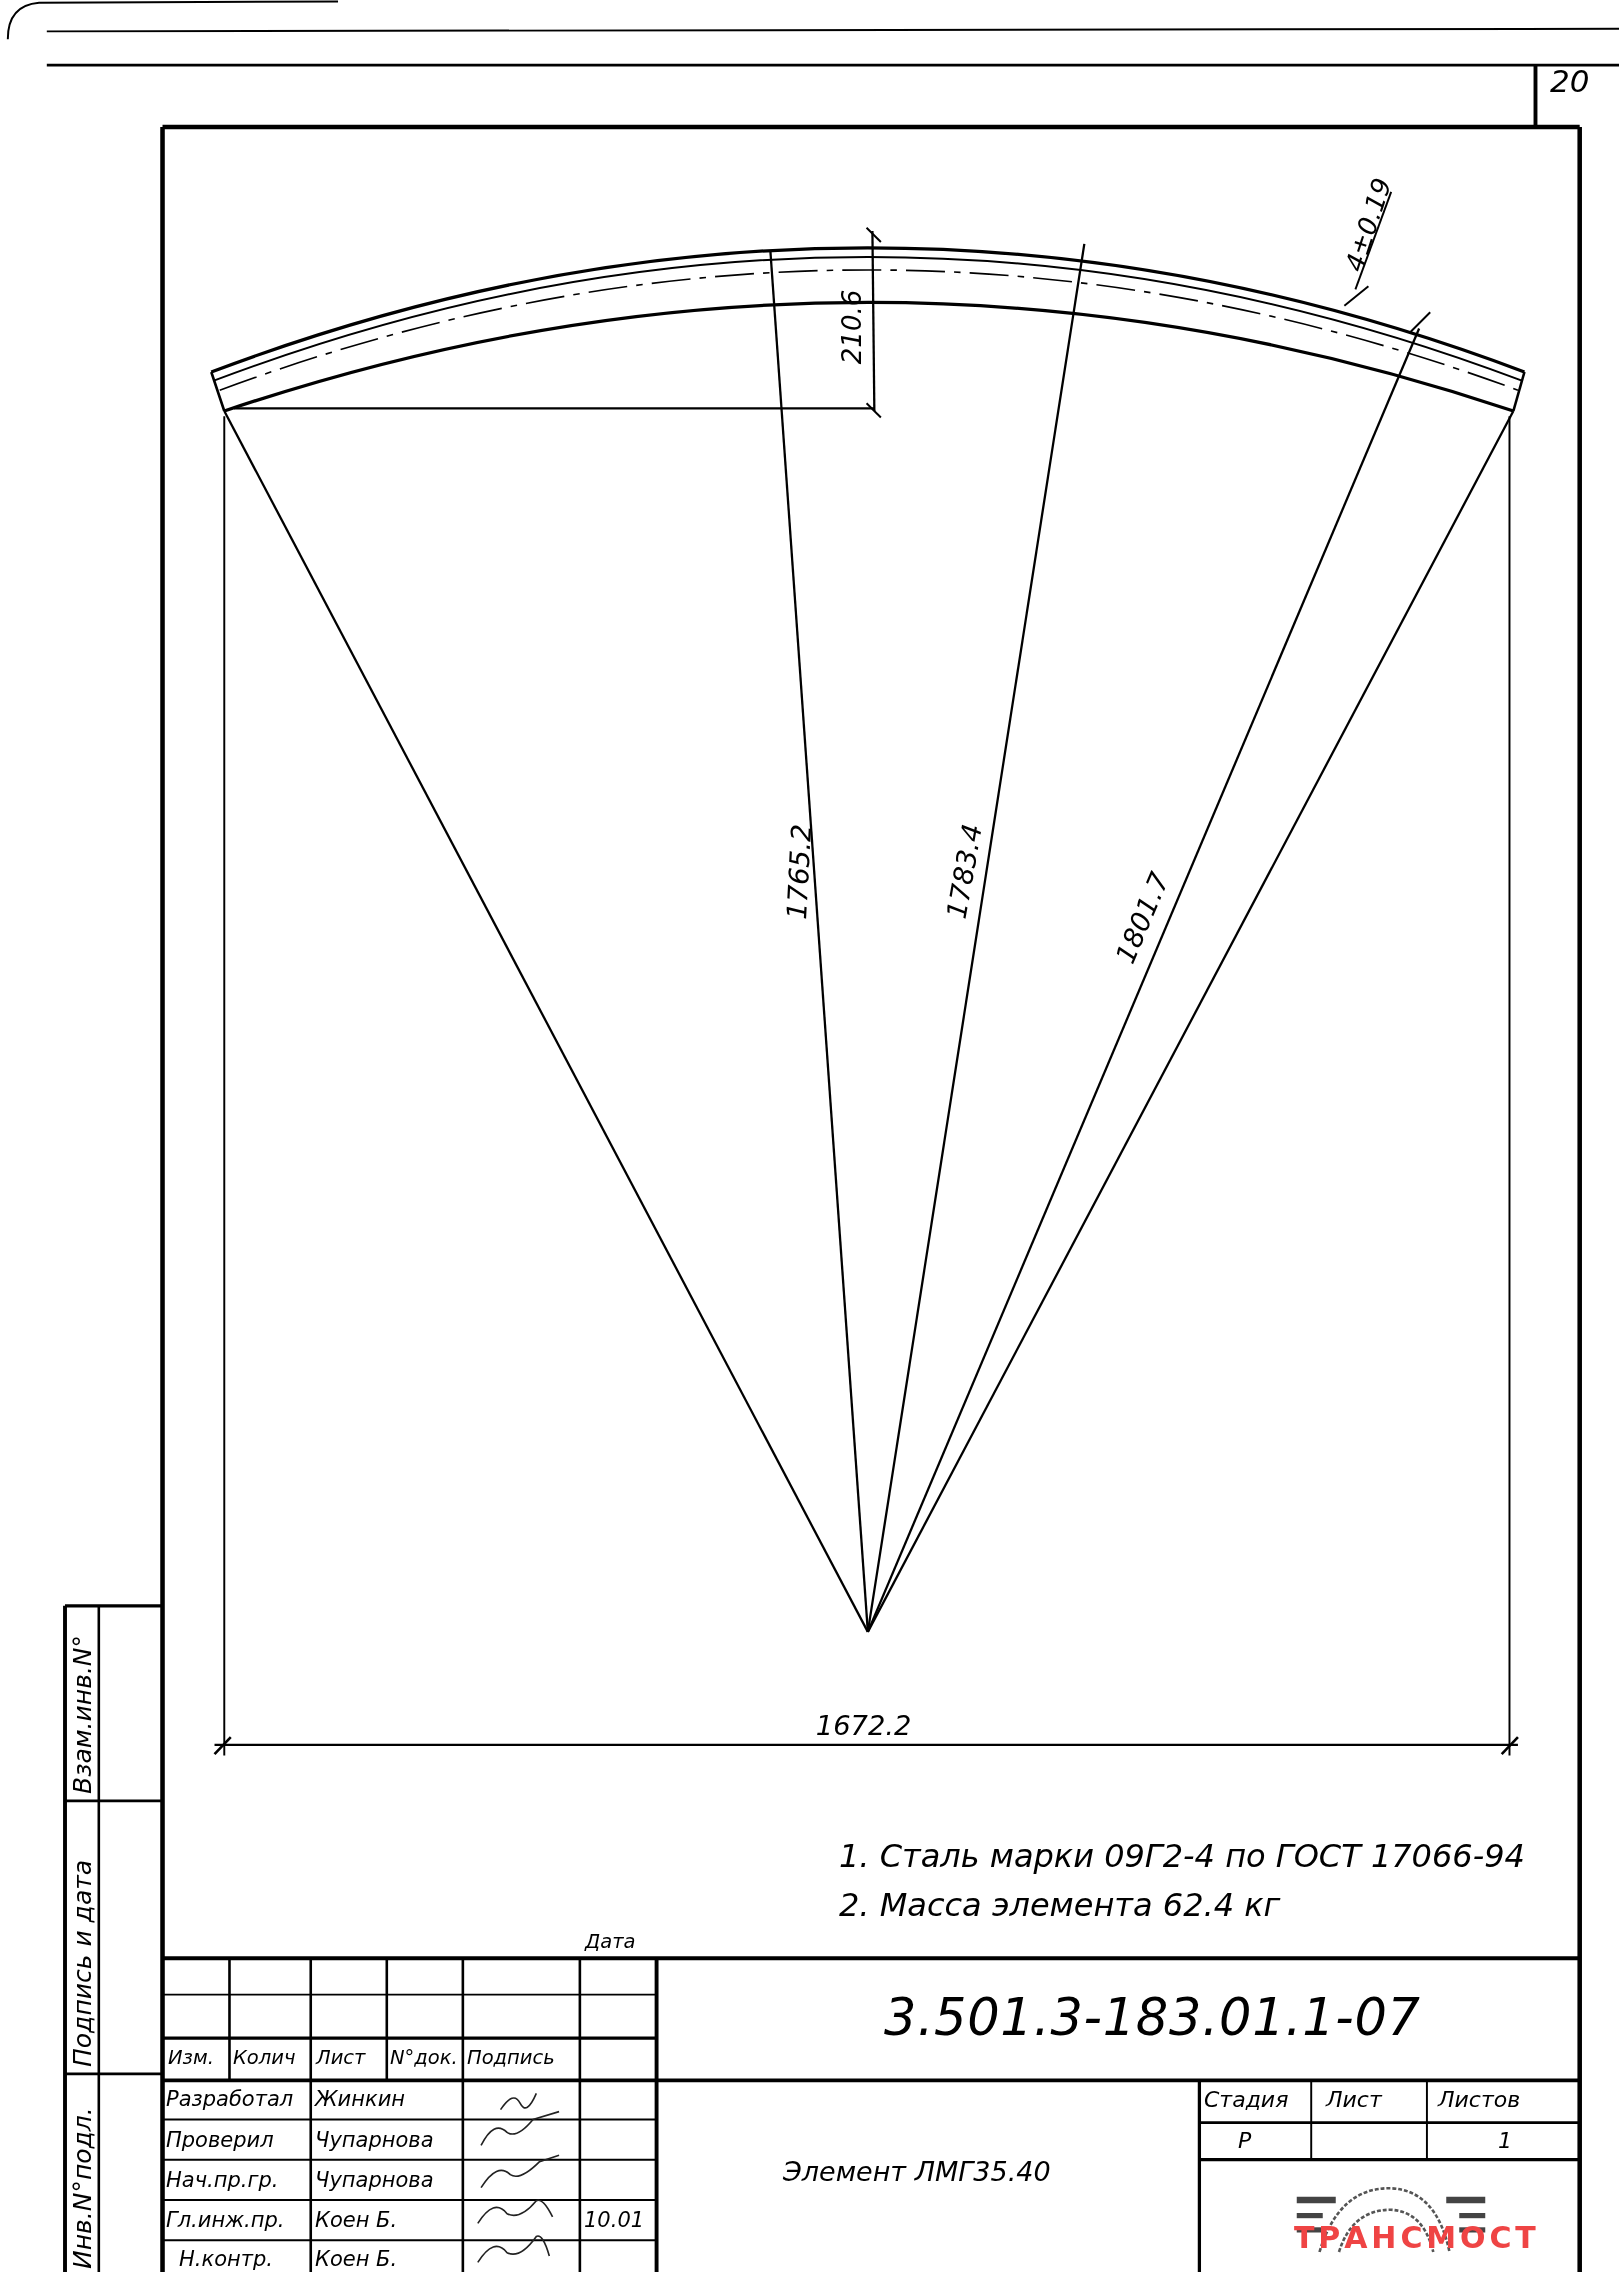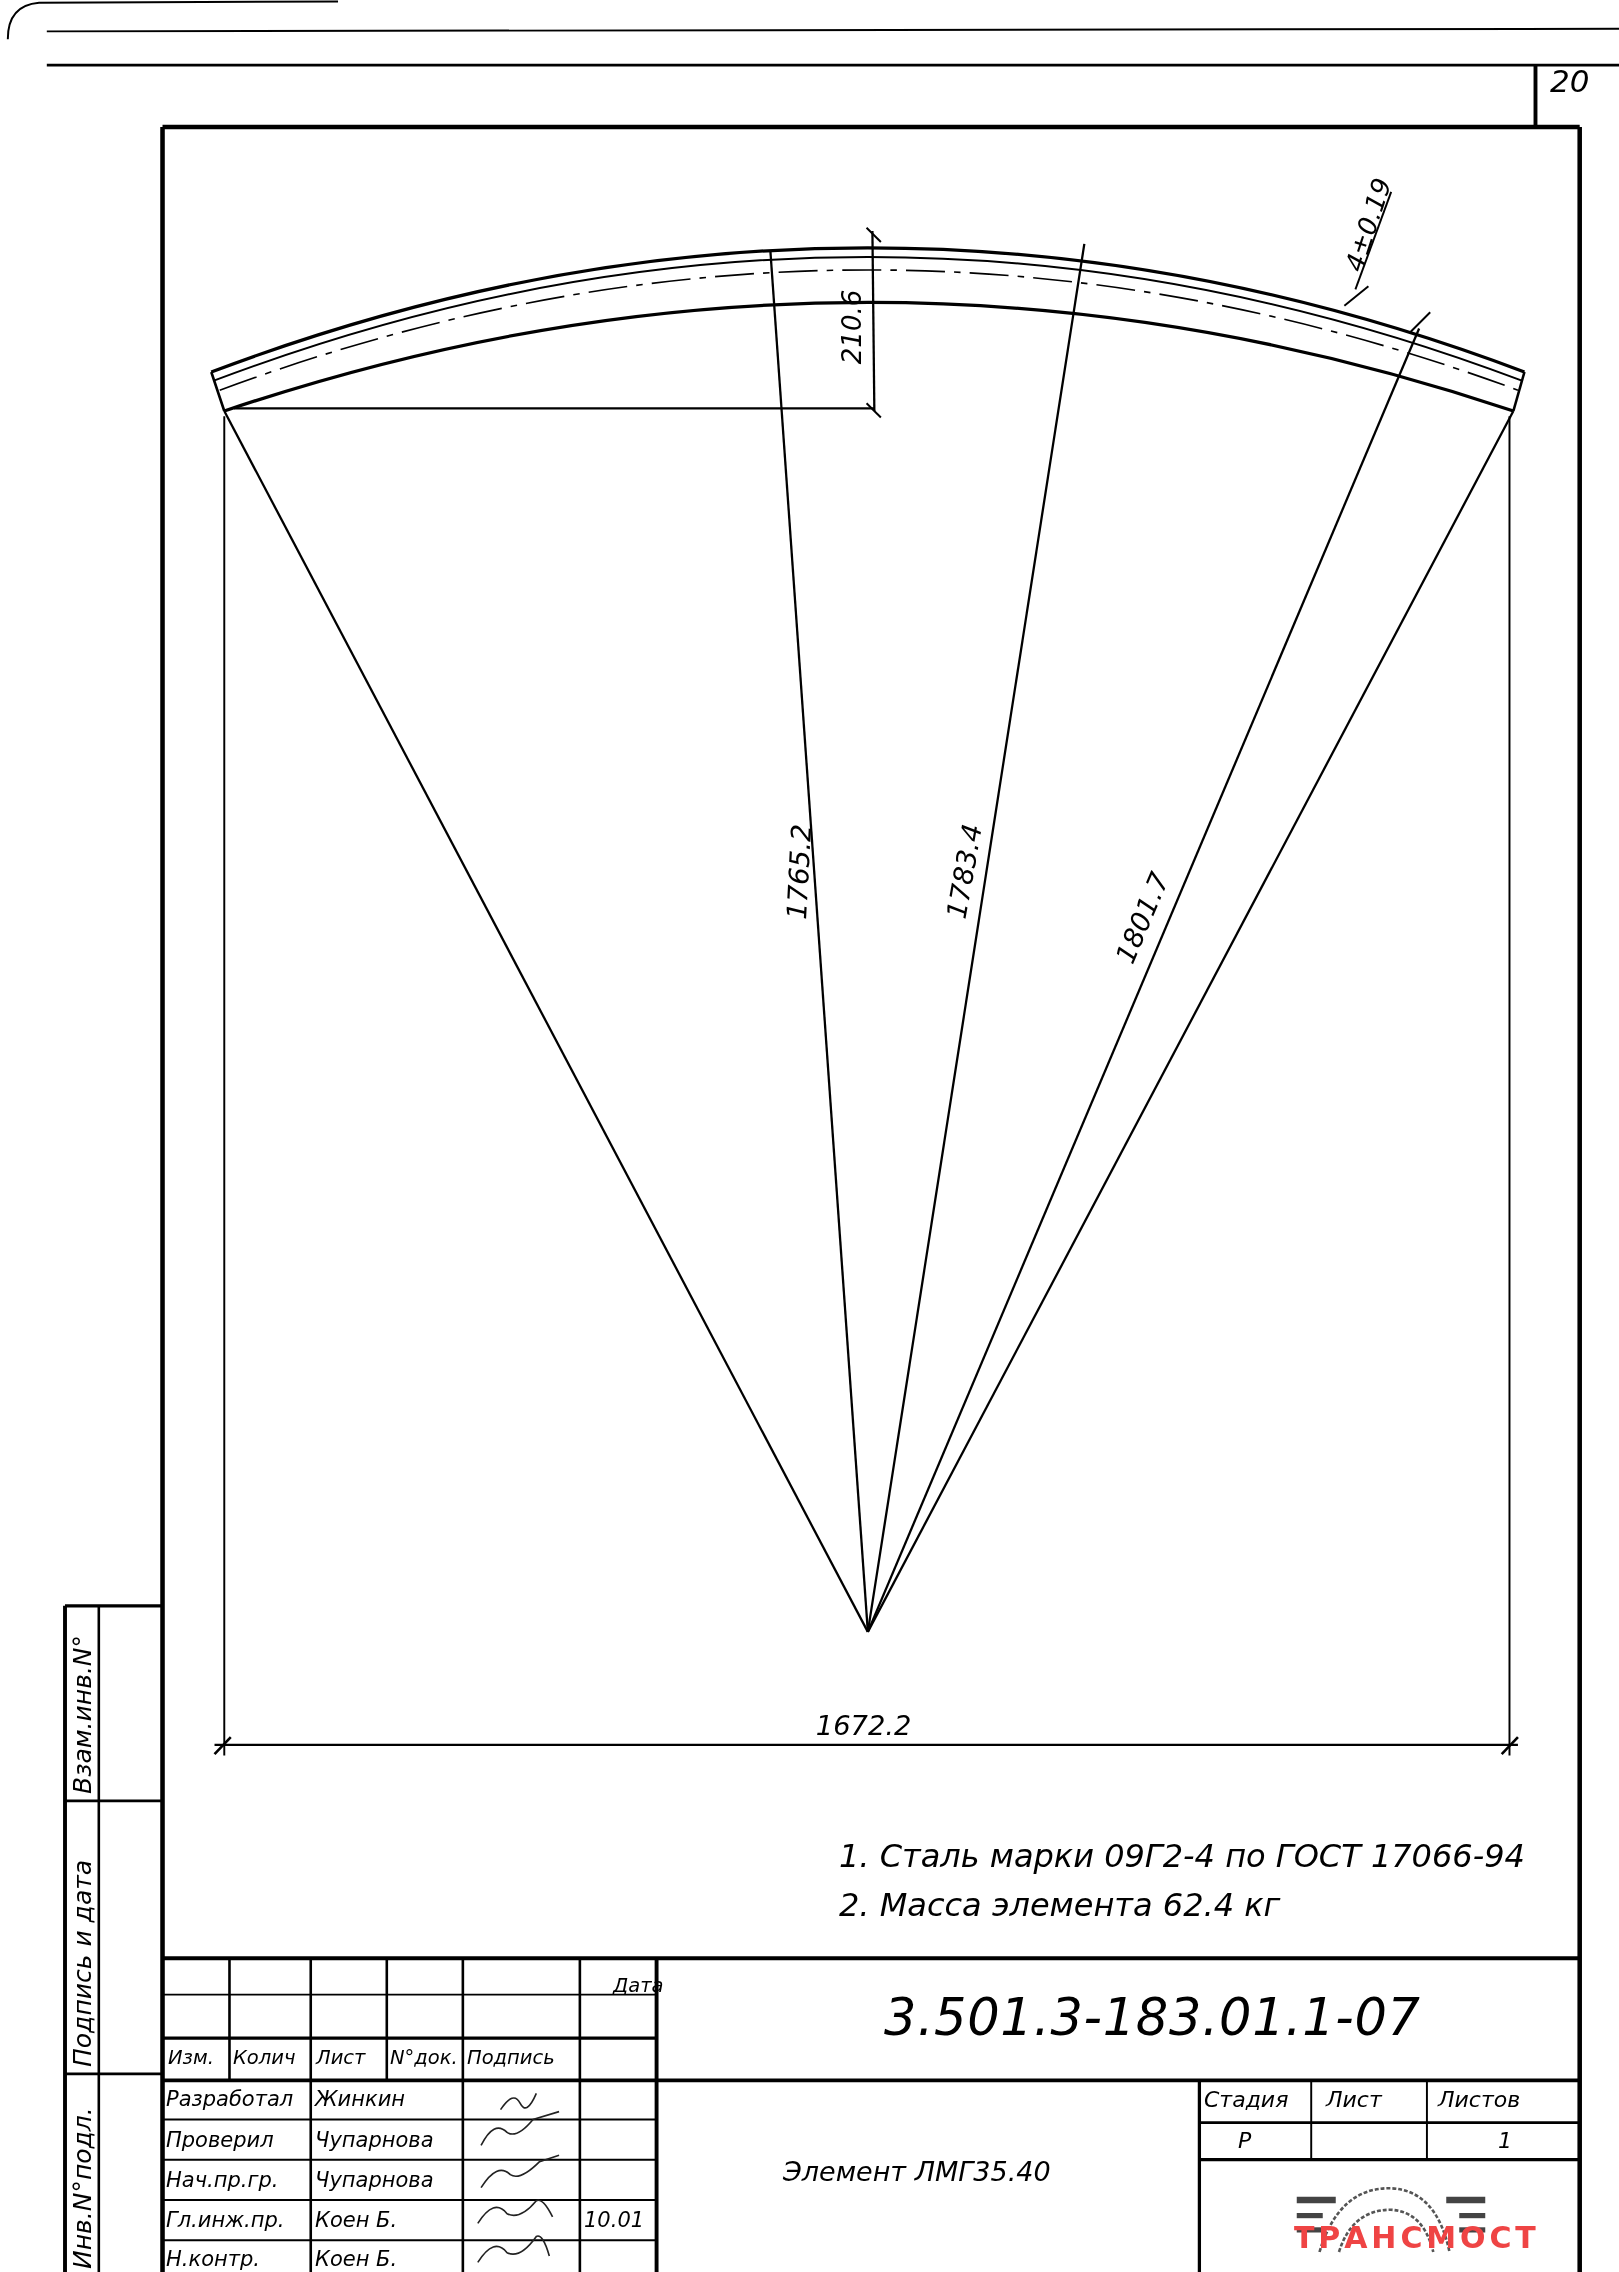--- a/index.html
+++ b/index.html
@@ -139,32 +139,32 @@
 
   <div class="ovl doc-code">3.501.3-183.01.1-07</div>
 
   <div class="ovl elem-name">Элемент ЛМГ35.40</div>
 
   <div class="tb-cell hdr" style="left:168px; top:2048px;">Изм.</div>
   <div class="tb-cell hdr" style="left:233px; top:2048px;">Колич</div>
   <div class="tb-cell hdr" style="left:316px; top:2048px;">Лист</div>
   <div class="tb-cell hdr" style="left:390px; top:2048px;">N°док.</div>
   <div class="tb-cell hdr" style="left:467px; top:2048px;">Подпись</div>
-  <div class="tb-cell hdr" style="left:585px; top:1976px;margin-left:28px;">Дата</div>
+  <div class="tb-cell hdr" style="left:585px; top:1932px;">Дата</div>
 
   <div class="tb-cell" style="left:166px; top:2089px;">Разработал</div>
   <div class="tb-cell" style="left:315px; top:2089px;">Жинкин</div>
   <div class="tb-cell" style="left:166px; top:2130px;">Проверил</div>
   <div class="tb-cell" style="left:315px; top:2130px;">Чупарнова</div>
   <div class="tb-cell" style="left:166px; top:2170px;">Нач.пр.гр.</div>
   <div class="tb-cell" style="left:315px; top:2170px;">Чупарнова</div>
   <div class="tb-cell" style="left:166px; top:2210px;">Гл.инж.пр.</div>
   <div class="tb-cell" style="left:315px; top:2210px;">Коен Б.</div>
   <div class="tb-cell" style="left:584px; top:2210px;">10.01</div>
-  <div class="tb-cell" style="left:166px; top:2249px;">Н.контр.</div>
+  <div class="tb-cell" style="left:179px; top:2249px;">Н.контр.</div>
   <div class="tb-cell" style="left:315px; top:2249px;">Коен Б.</div>
 
   <div class="tb-cell stage-h" style="left:1204px; top:2089px;">Стадия</div>
   <div class="tb-cell stage-h" style="left:1326px; top:2089px;">Лист</div>
   <div class="tb-cell stage-h" style="left:1438px; top:2089px;">Листов</div>
   <div class="tb-cell stage-h" style="left:1238px; top:2130px;">Р</div>
   <div class="tb-cell stage-h" style="left:1359px; top:2130px;"></div>
   <div class="tb-cell stage-h" style="left:1498px; top:2130px;">1</div>
 
   <svg class="logo" width="273" height="91" viewBox="0 0 420 140" style="left:1274px; top:2174px;">

